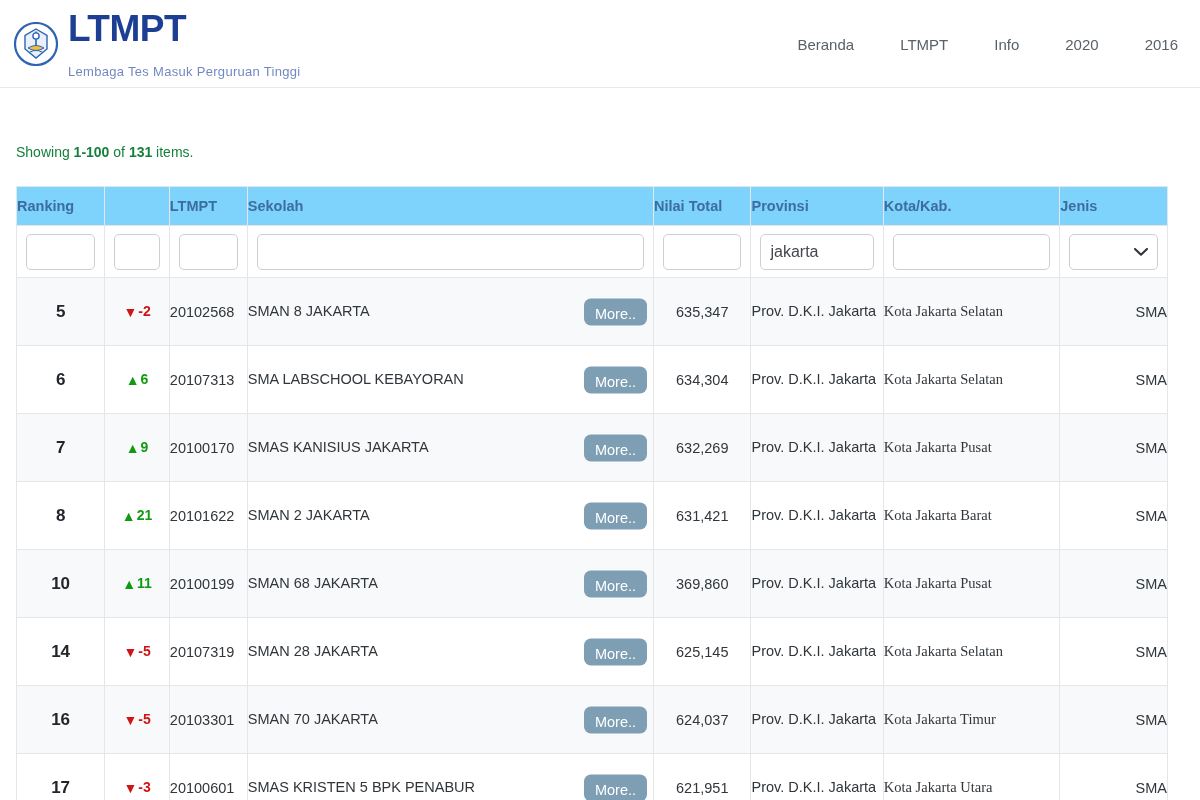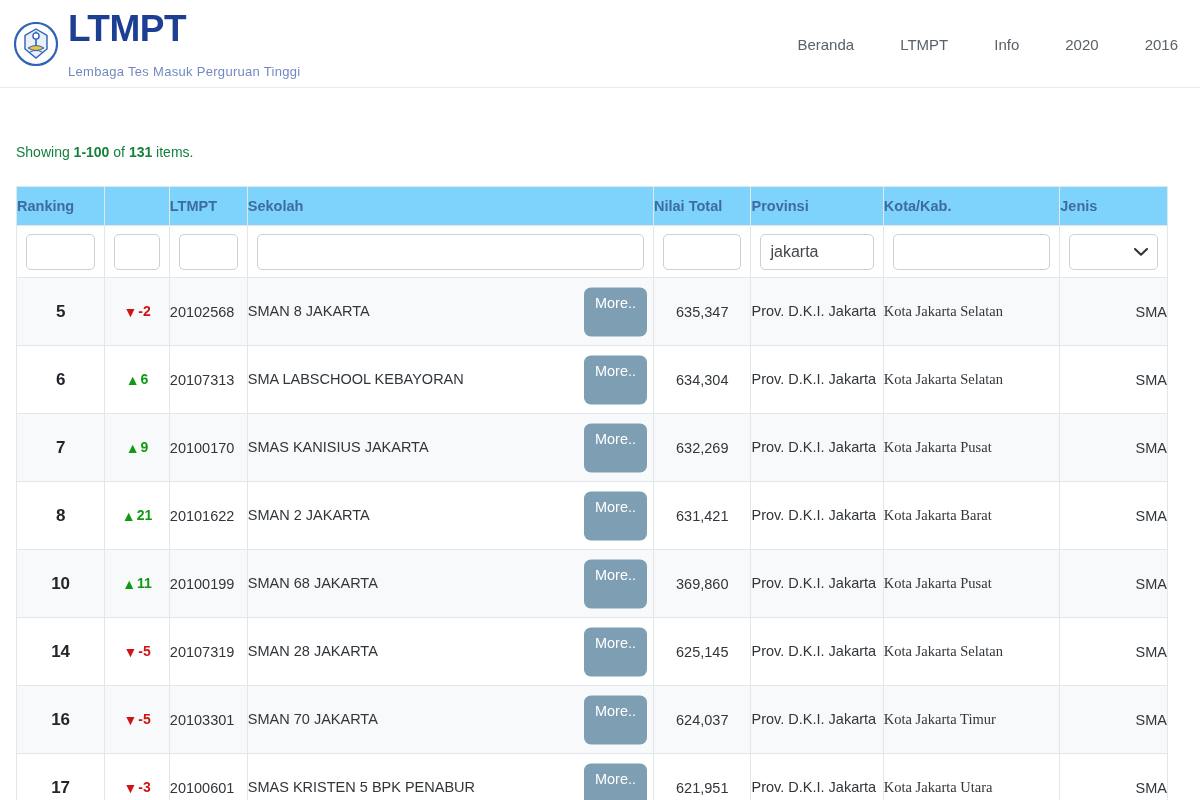--- a/index.html
+++ b/index.html
@@ -157,21 +157,21 @@
     position: absolute;
     right: 6px;
     top: 50%;
     transform: translateY(-50%);
     background: #7e9eb4;
     color: #ffffff;
     border: none;
     border-radius: 7px;
     font-size: 14.5px;
     font-family: "Liberation Sans", sans-serif;
-    padding: 7px 11px 26px 11px;
+    padding: 7px 11px 4px 11px;
     cursor: pointer;
     white-space: nowrap;
   }
   td.c-nilai { text-align: center; }
   td.c-prov { line-height: 1.5; }
   td.c-kota { line-height: 1.4; font-family: Liberation Serif, serif; }
   td.c-jenis { text-align: right; }
 
   .col-rank   { width: 86px; }
   .col-delta  { width: 63px; }

